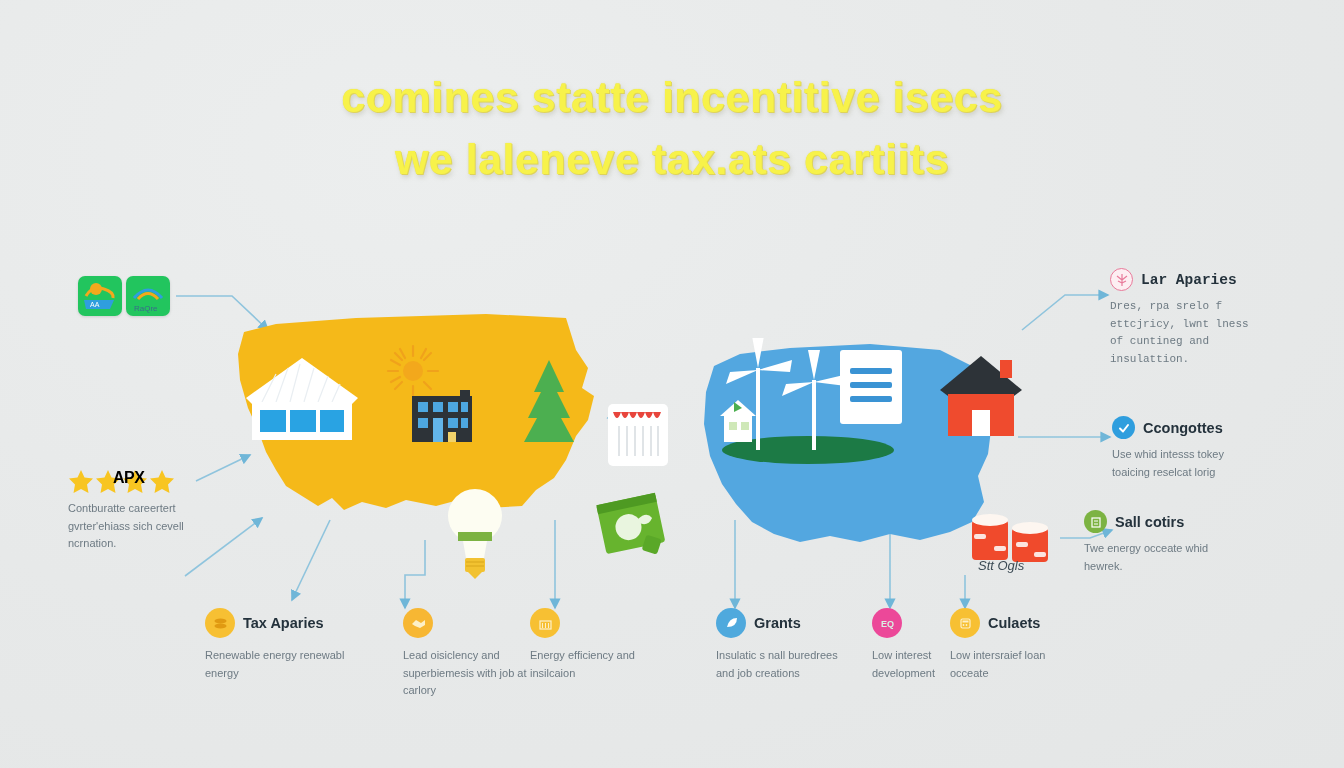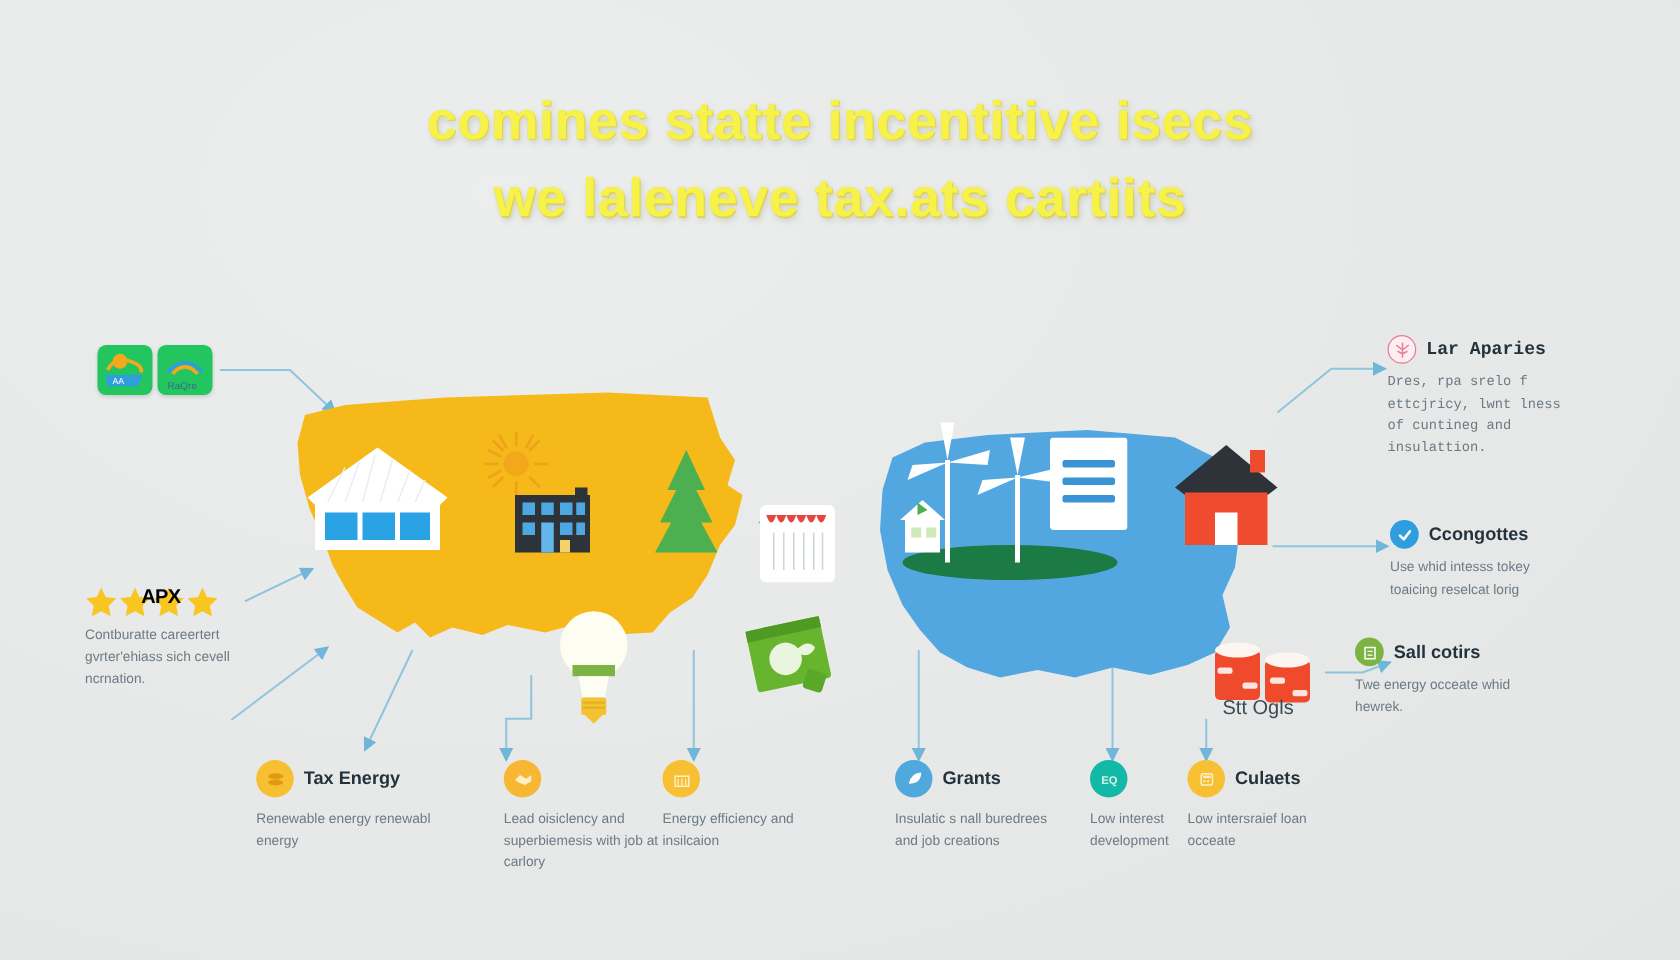--- a/index.html
+++ b/index.html
@@ -65,21 +65,21 @@
   }
 
   
   .bottom-callout { position:absolute; width:150px; }
   .bottom-callout .callout-head { margin-bottom:9px; }
   .badge-lg {
     width:30px; height:30px; border-radius:50%;
     display:flex; align-items:center; justify-content:center; flex:0 0 30px;
   }
   .cap-label {
-    position:absolute; font-size:16px; color:#3b4a54; font-weight:500;
+    position:absolute; font-size:13px; color:#3b4a54; font-weight:500;font-style:italic;
   }
 </style>
 </head>
 <body>
 
 <div id="canvas">
 
   <div class="title-block">
     <div class="title-line">comines statte incentitive isecs</div>
     <div class="title-line">we laleneve tax.ats cartiits</div>
@@ -344,21 +344,21 @@
   </div>
 
   <div class="bottom-callout" style="left:205px; top:608px;">
     <div class="callout-head">
       <span class="badge-lg" style="background:#f7c033;">
         <svg width="17" height="17">
             <ellipse cx="8.5" cy="6" rx="6" ry="2.4" fill="#e09a12"></ellipse>
             <ellipse cx="8.5" cy="11" rx="6" ry="2.4" fill="#e09a12"></ellipse>
           </svg>
       </span>
-      <span>Tax Energy</span>
+      <span>Tax Aparies</span>
     </div>
     <div class="callout-body">Renewable energy renewabl energy</div>
   </div>
 
   <div class="bottom-callout" style="left:382px; top:608px; width:130px;margin-left:21px;">
     <div class="callout-head">
       <span class="badge-lg" style="background:#f7b733;">
         <svg width="17" height="17">
             <path d="M2,9 L6,5 L11,8 L15,5 L15,10 L10,13 L5,11 Z" fill="#fdf0c8"></path>
           </svg>
@@ -390,21 +390,21 @@
             <path d="M4,12 q2,-9 10,-9 q0,9 -10,9 Z" fill="#ffffff"></path>
           </svg>
       </span>
       <span>Grants</span>
     </div>
     <div class="callout-body">Insulatic s nall buredrees and job creations</div>
   </div>
 
   <div class="bottom-callout" style="left:872px; top:608px; width:110px;">
     <div class="callout-head">
-      <span class="badge-lg" style="background:#14b8a6;">
+      <span class="badge-lg" style="background:#ec4899;">
         <svg width="17" height="17">
             <text x="2" y="12" font-size="9" fill="#d8f0e3" font-family="Liberation Sans">EQ</text>
           </svg>
       </span>
       <span></span>
     </div>
     <div class="callout-body">Low interest development</div>
   </div>
 
   <div class="bottom-callout" style="left:950px; top:608px; width:120px;">

